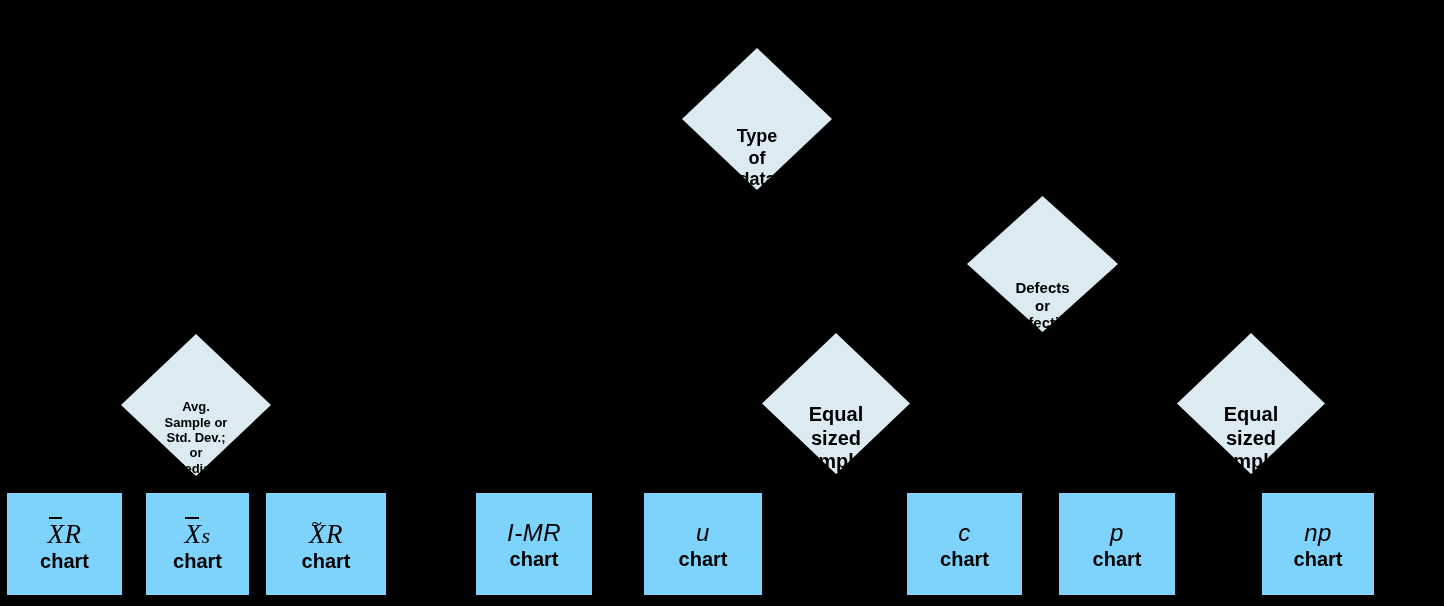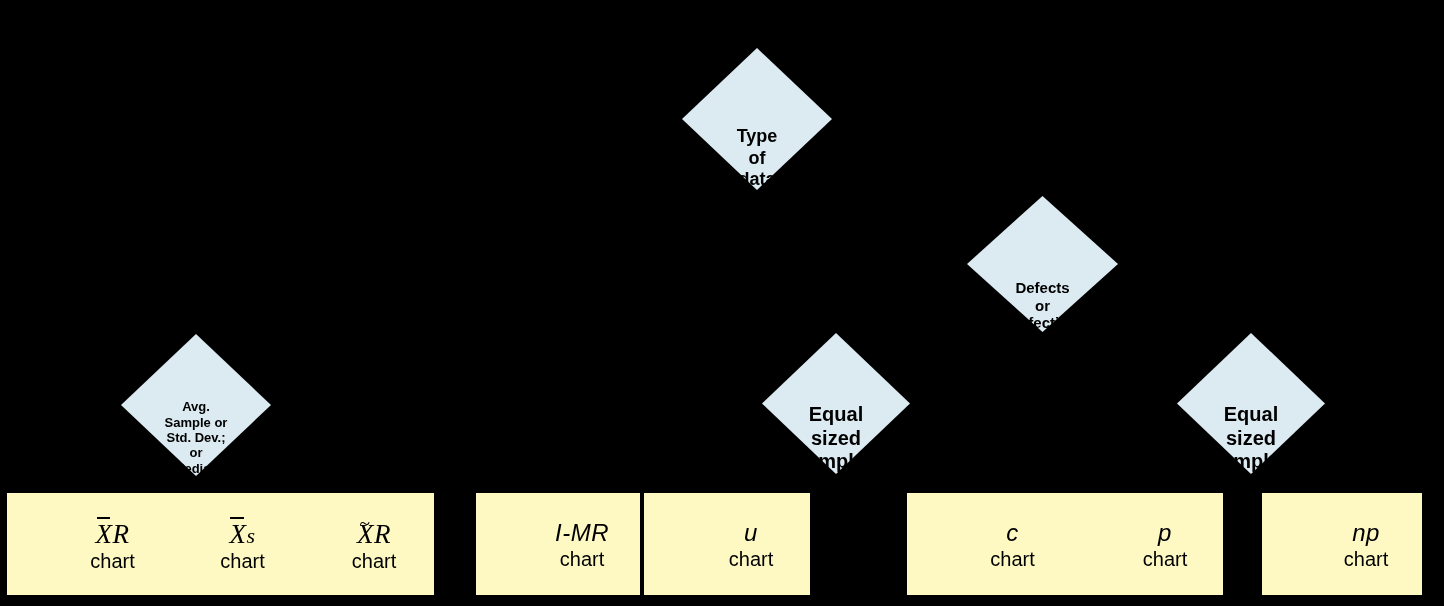--- a/index.html
+++ b/index.html
@@ -39,48 +39,47 @@
     font-weight: bold;
     text-align: center;
     line-height: 1.18;
     white-space: pre-line;
     padding: 0 4px;
   }
 
   
   .rect {
     position: absolute;
-    background: #fef9c3;
+    background: #7dd3fc;
     display: flex;
     flex-direction: column;
     align-items: center;
     justify-content: center;
     color: #000000;
-    padding-left: 48px;
   }
   .rect .math {
     font-family: "Liberation Serif", serif;
     font-style: italic;
     font-size: 27px;
     line-height: 1.05;
     letter-spacing: 0.5px;
     white-space: nowrap;
     margin-bottom: 3px;
   }
   .rect .math .sans {
     font-family: "Liberation Sans", sans-serif;
     font-style: italic;
     font-size: 24px;
   }
   .rect .math .sub {
     font-size: 22px;
   }
   .rect .ctext {
     font-family: "Liberation Sans", sans-serif;
-    font-weight: normal;
+    font-weight: bold;
     font-size: 20px;
     line-height: 1.05;
   }
 
   
   .acc {
     position: relative;
     display: inline-block;
   }
   .acc > .bar {
@@ -154,21 +153,21 @@
     <div class="dlabel fs-16">Equal
 sized
 samples</div>
   </div>
 
   <div class="rect" style="left:7px; top:493px; width:115px; height:102px;">
     <div class="math"><span class="acc"><span class="bar"></span><span class="ch">X</span></span><span>R</span></div>
     <div class="ctext">chart</div>
   </div>
 
-  <div class="rect" style="left:136px; top:493px; width:117px; height:102px;border-radius:28px;">
+  <div class="rect" style="left:146px; top:493px; width:103px; height:102px;">
     <div class="math"><span class="acc"><span class="bar"></span><span class="ch">X</span></span><span class="sub">s</span></div>
     <div class="ctext">chart</div>
   </div>
 
   <div class="rect" style="left:266px; top:493px; width:120px; height:102px;">
     <div class="math"><span class="acc"><span class="tld">~</span><span class="ch">X</span></span><span>R</span></div>
     <div class="ctext">chart</div>
   </div>
 
   <div class="rect" style="left:476px; top:493px; width:116px; height:102px;text-align:center;">

